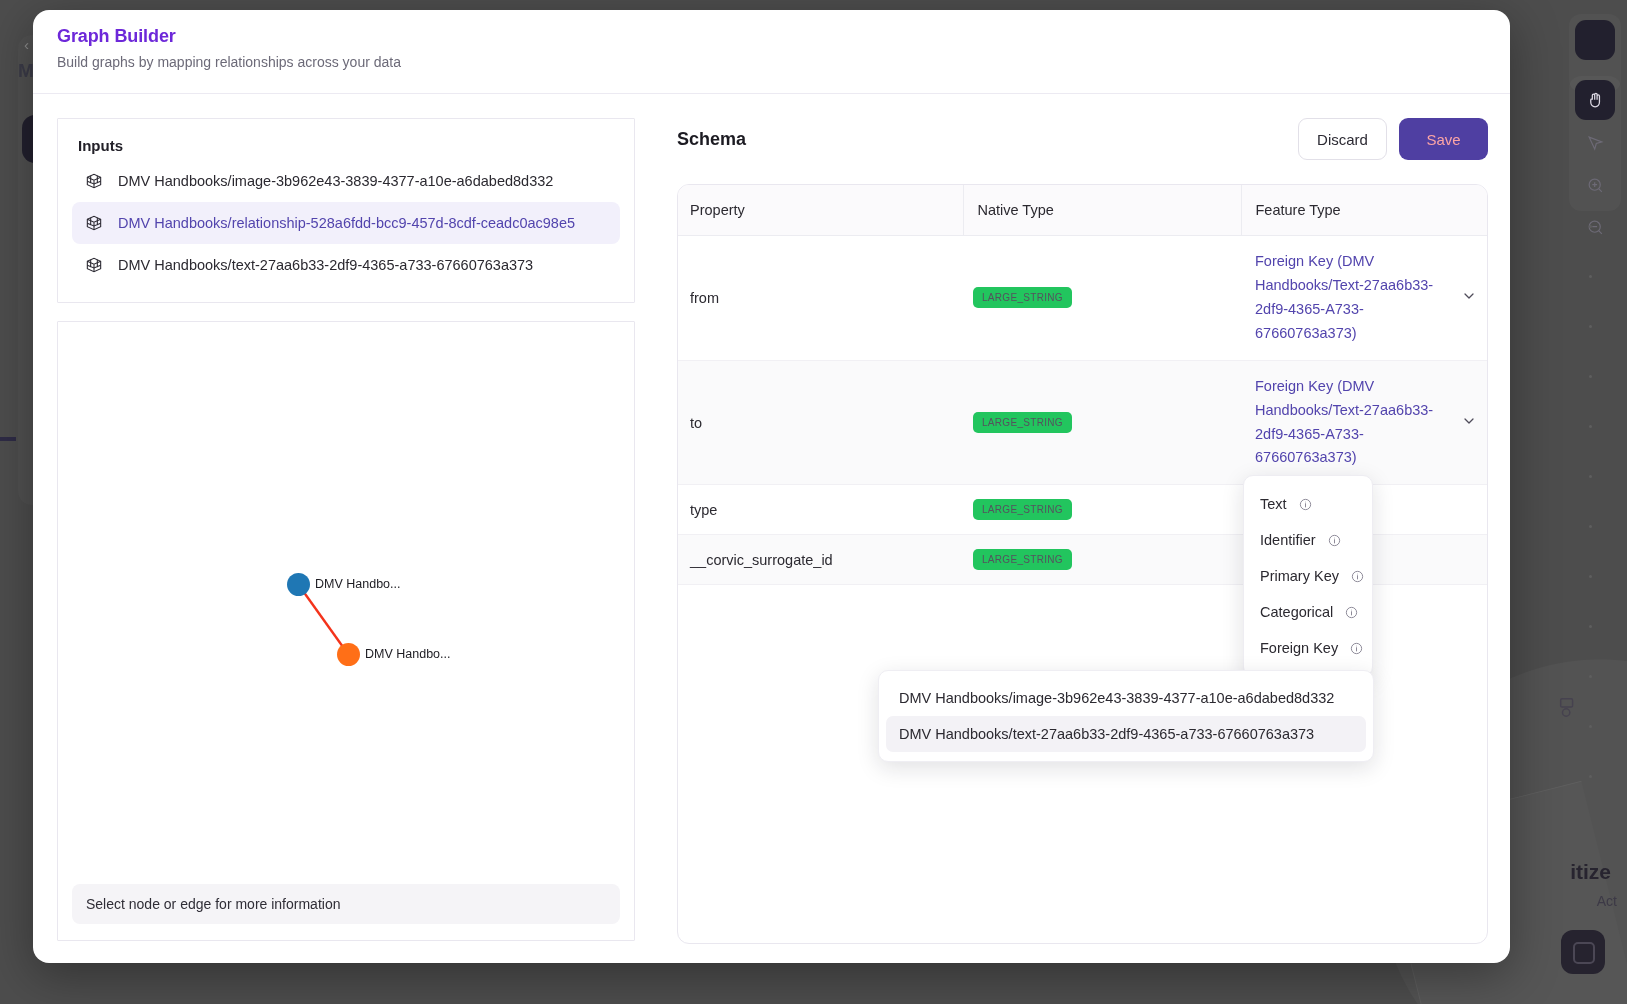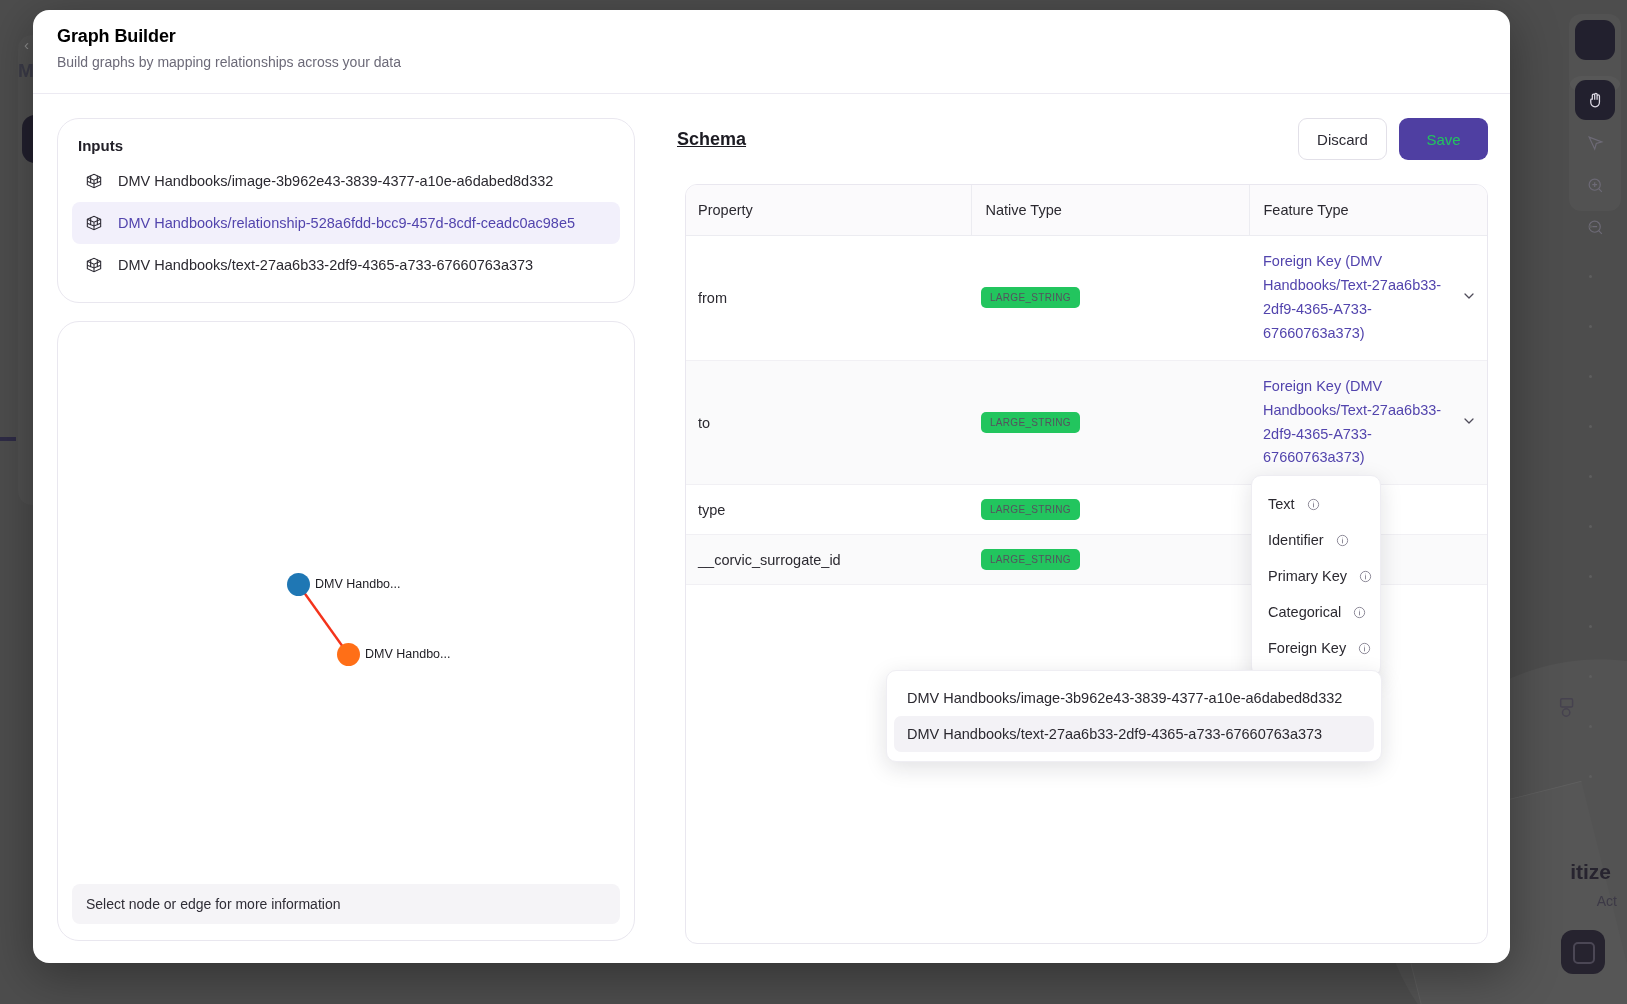--- a/index.html
+++ b/index.html
@@ -125,21 +125,21 @@
     box-shadow: 0 12px 48px rgba(0,0,0,0.35);
     overflow: hidden;
   }
   .modal-header {
     position: relative;
     height: 84px;
     border-bottom: 1px solid #eceaf2;
     padding: 16px 24px 0 24px;
   }
   .modal-title {
-    font-size: 18px; font-weight: 700; color: #000000;
+    font-size: 18px; font-weight: 700; color: #6d28d9;
     letter-spacing: -0.1px;
   }
   .modal-subtitle {
     margin-top: 7px;
     font-size: 14px; color: #6c6a78;
   }
   .header-actions {
     position: absolute; right: 20px; top: 17px;
     display: flex; align-items: center; gap: 10px;
   }
@@ -162,21 +162,21 @@
     display: flex;
     gap: 0;
     height: calc(953px - 84px);
     padding: 24px 22px 22px 24px;
   }
   .col-left { width: 578px; flex: none; display: flex; flex-direction: column; gap: 18px; }
   .col-right { flex: 1; padding-left: 42px; }
 
   .card {
     border: 1px solid #e9e7ef;
-    border-radius: 22px;
+    border-radius: 1px;
     background: #fff;
   }
   .card-title {
     font-size: 15px; font-weight: 600; color: #232129;
     padding: 18px 20px 6px 20px;
   }
 
   
   .inputs-card { padding-bottom: 16px; }
   .input-row {
@@ -213,41 +213,40 @@
     border-radius: 8px;
     padding: 12px 14px;
     font-size: 14px; color: #2f2d36;
   }
 
   
   .schema-head {
     display: flex; align-items: center;
     margin-bottom: 24px;
   }
-  .schema-title { font-size: 18px; font-weight: 700; color: #1c1b22; text-decoration: underline; }
+  .schema-title { font-size: 18px; font-weight: 700; color: #1c1b22; }
   .schema-btns { margin-left: auto; display: flex; gap: 12px; }
   .btn-discard {
     background: #fff; border: 1px solid #e2e0e8;
     border-radius: 9px; width: 89px; height: 42px;
     font-size: 15px; color: #2c2a33; font-family: inherit;
     cursor: pointer;
   }
   .btn-save {
-    background: #4f3fa2; color: #22c55e; border: none;
+    background: #4f3fa2; color: #fca5a5; border: none;
     border-radius: 9px; width: 89px; height: 42px;
     font-size: 15px; font-family: inherit; cursor: pointer;
   }
 
   .schema-table {
     border: 1px solid #e9e7ef;
     border-radius: 12px;
     overflow: hidden;
     height: 760px;
     position: relative;
-    margin-left: 8px;
   }
   table { width: 100%; border-collapse: collapse; table-layout: fixed; }
   thead th {
     text-align: left;
     font-size: 14.5px; font-weight: 500; color: #2b2930;
     padding: 17px 0 17px 10px;
     background: #fbfafc;
     border-bottom: 1px solid #ececf1;
   }
   th.c1 { width: 285px; padding-left: 12px; }

